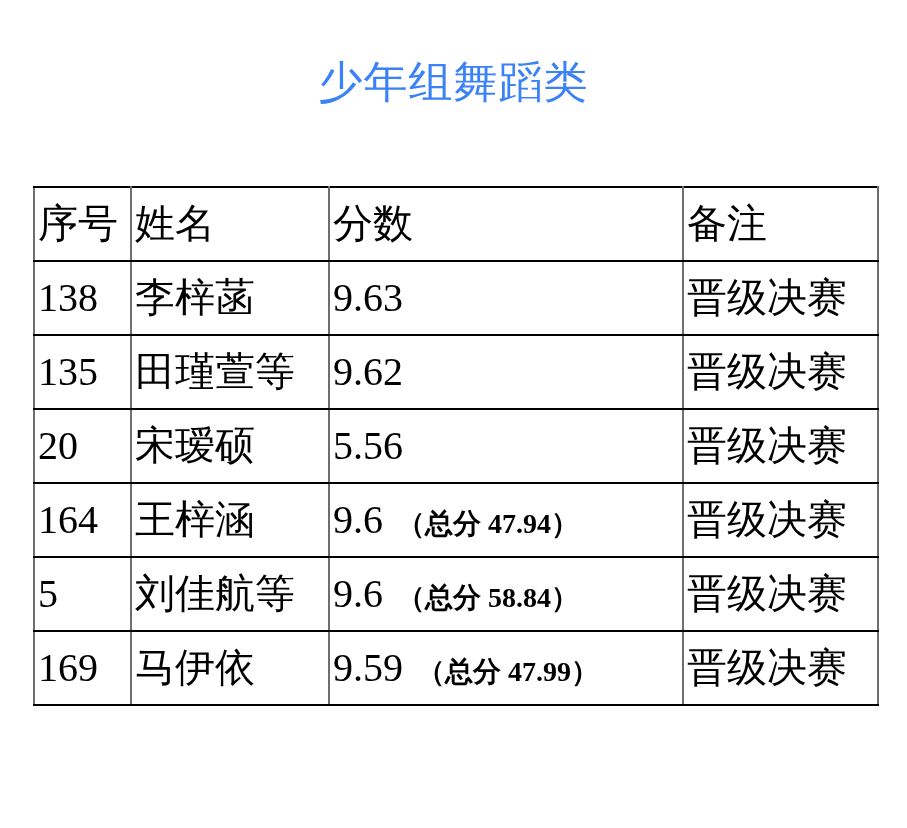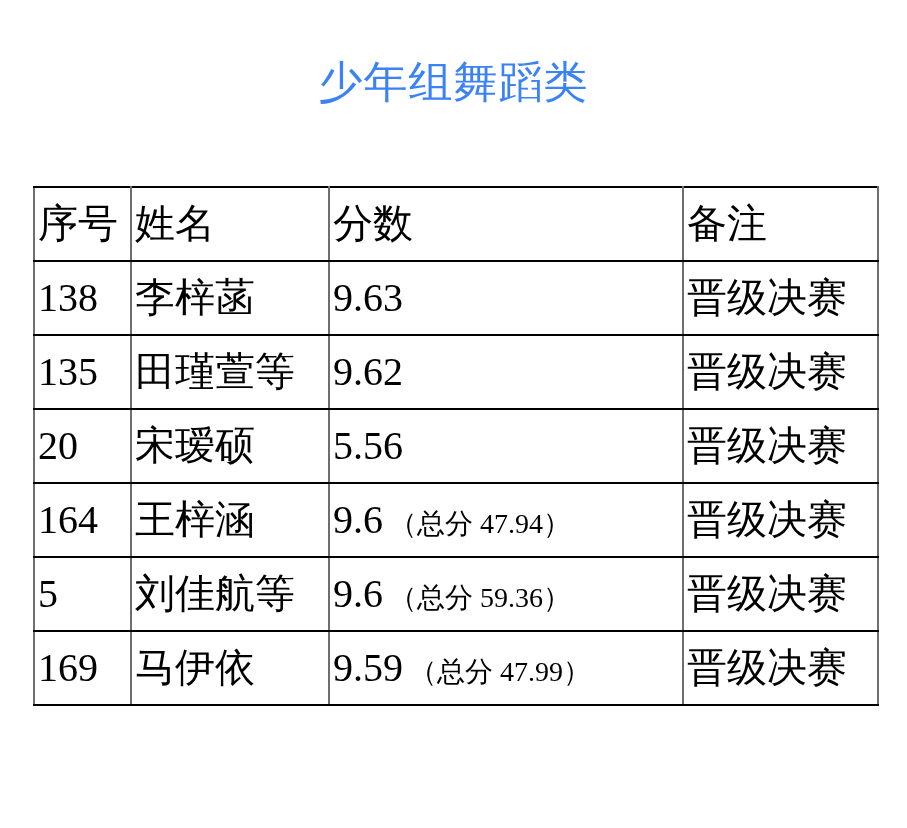--- a/index.html
+++ b/index.html
@@ -52,21 +52,22 @@
     font-weight: normal;
     text-align: left;
     vertical-align: middle;
     padding: 0 0 0 3px;
     white-space: nowrap;
     overflow: hidden;
     line-height: 1.1;
   }
   .score-note {
     font-size: 28px;
-    margin-left: 6px;
+    margin-left: 14px;
+    font-weight: bold;
   }
 </style>
 </head>
 <body>
 
 <div class="page">
 
   <div class="doc-title">少年组舞蹈类</div>
 
   <table class="results">
@@ -109,21 +110,21 @@
       <tr>
         <td>164</td>
         <td>王梓涵</td>
         <td><span>9.6</span><span class="score-note">（总分 47.94）</span></td>
         <td>晋级决赛</td>
       </tr>
 
       <tr>
         <td>5</td>
         <td>刘佳航等</td>
-        <td><span>9.6</span><span class="score-note">（总分 59.36）</span></td>
+        <td><span>9.6</span><span class="score-note">（总分 58.84）</span></td>
         <td>晋级决赛</td>
       </tr>
 
       <tr>
         <td>169</td>
         <td>马伊依</td>
         <td><span>9.59</span><span class="score-note">（总分 47.99）</span></td>
         <td>晋级决赛</td>
       </tr>
 

